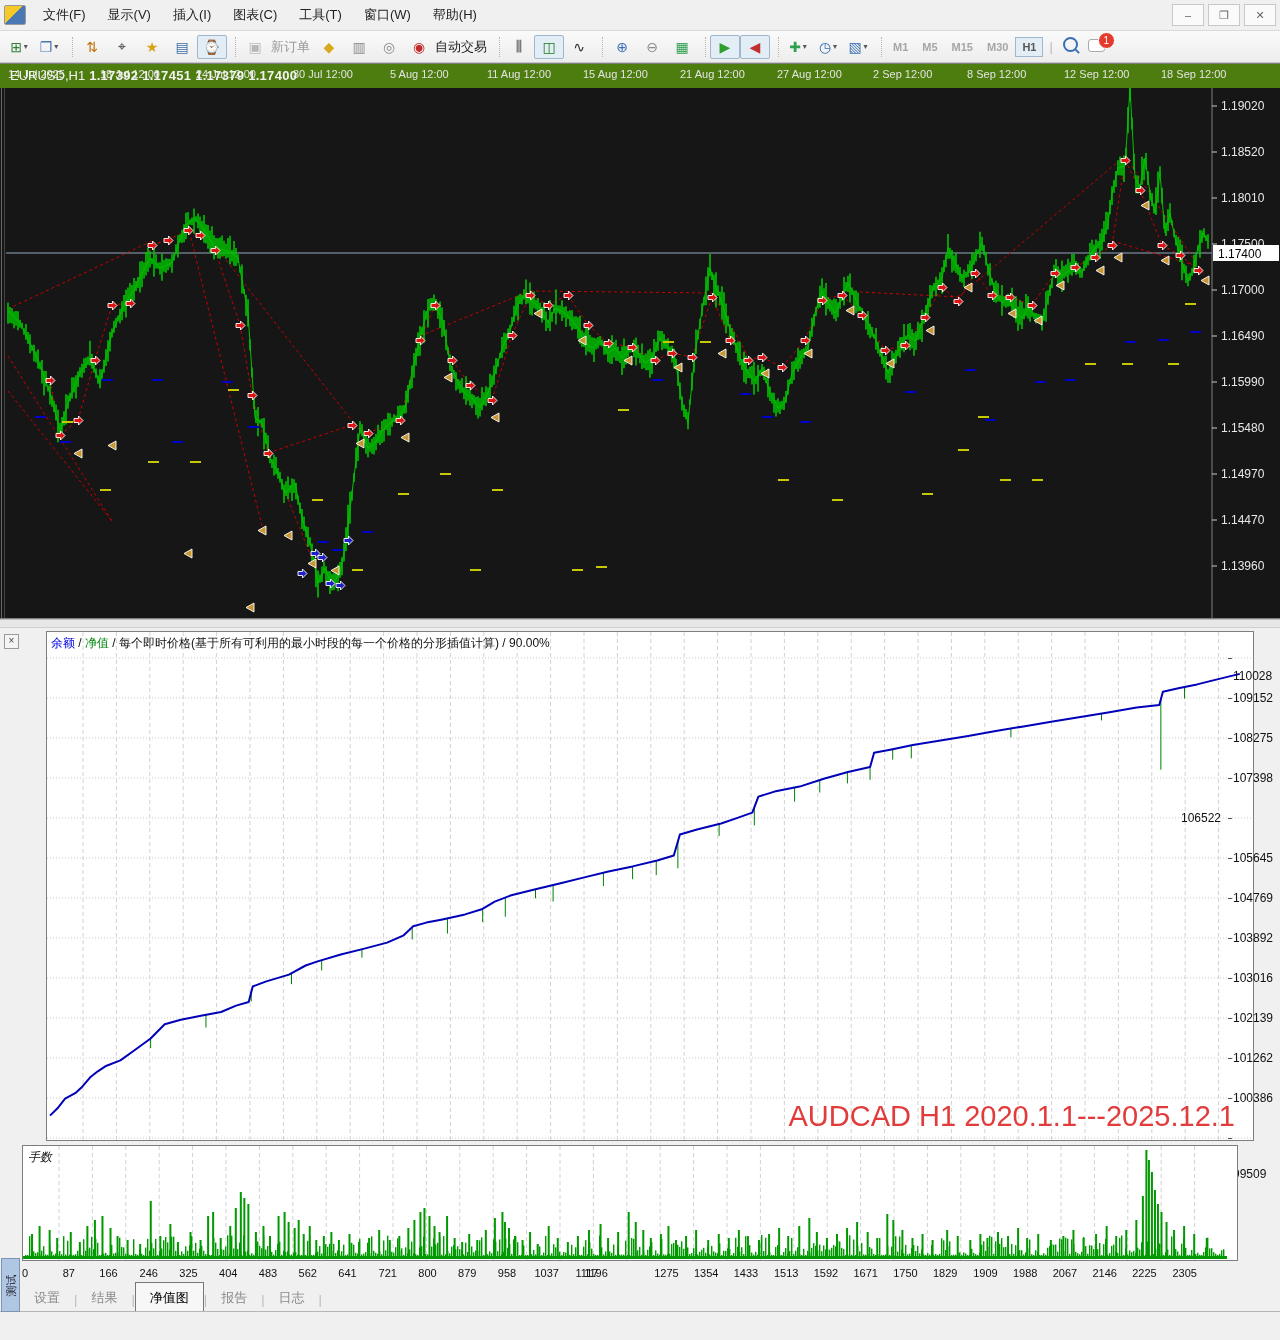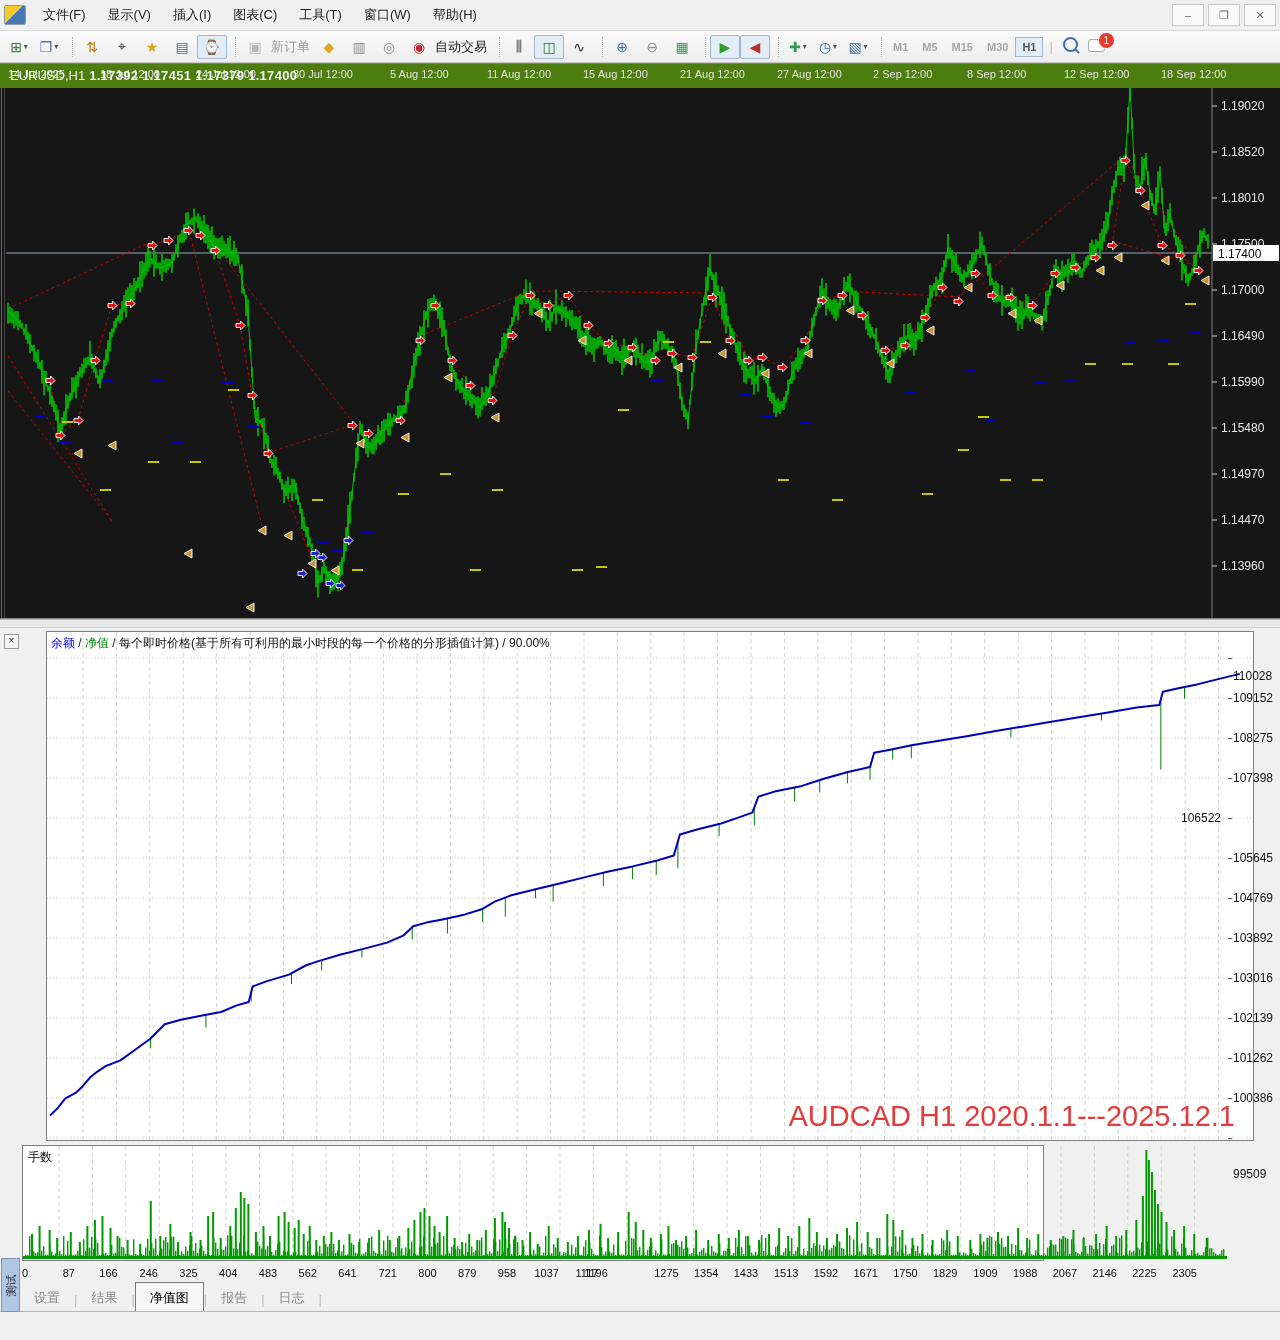--- a/index.html
+++ b/index.html
@@ -32,21 +32,21 @@
   .chartwin svg{position:absolute;left:0;top:0;}
   .timeaxis{position:relative;height:24px;background:#4d7c0f;border-top:1px solid #7E7E7E;}
   .timeaxis span{position:absolute;top:4px;color:#E4E4E4;font-size:11px;white-space:nowrap;}
   .splitter{height:7px;background:#E7E7E7;border-top:1px solid #BFBFBF;border-bottom:1px solid #CFCFCF;}
   
   .tester{position:relative;height:685px;background:#F0F0F0;}
   .tclose{position:absolute;left:4px;top:6px;width:13px;height:13px;border:1px solid #9A9A9A;background:#F4F4F4;color:#444;font-size:10px;line-height:11px;text-align:center;cursor:default;}
   .eqwrap{position:absolute;left:22px;top:3px;width:1208px;height:510px;background:#fff;border:1px solid #7E7E7E;box-sizing:border-box;margin-left:24px;}
   .eqheader{position:absolute;left:4px;top:3px;font-size:12px;color:#111;z-index:2;white-space:nowrap;}
   .eqheader .bal{color:#0000E0;} .eqheader .eq{color:#00890F;}
-  .histwrap{position:absolute;left:22px;top:517px;width:1022px;height:116px;background:#fff;border:1px solid #7E7E7E;box-sizing:border-box;}
+  .histwrap{position:absolute;left:22px;top:517px;width:1216px;height:116px;background:#fff;border:1px solid #7E7E7E;box-sizing:border-box;font-style:italic;}
   .lots{position:absolute;left:5px;top:3px;font-size:12px;color:#111;z-index:2;}
   .axlabel{position:absolute;font-size:12px;color:#111;white-space:nowrap;}
   .tick{position:absolute;background:#555;}
   .tradelabels span{position:absolute;top:639px;font-size:11px;color:#111;transform:translateX(-50%);}
   .tabs{position:absolute;left:20px;top:656px;height:27px;display:flex;align-items:flex-end;font-size:13px;color:#8a8a8a;}
   .tab{padding:4px 14px;cursor:default;}
   .tab.active{background:#F7F7F7;border:1px solid #777;border-bottom:none;color:#000;margin-top:-2px;padding-top:6px;}
   .tabsep{color:#BBB;padding-bottom:4px;}
   .tabsline{position:absolute;left:0;top:683px;width:1280px;border-top:1px solid #B5B5B5;}
   .sidetab{position:absolute;left:1px;top:630px;width:17px;height:52px;background:#AFC7E2;border:1px solid #7A96B5;display:flex;align-items:center;justify-content:center;}

